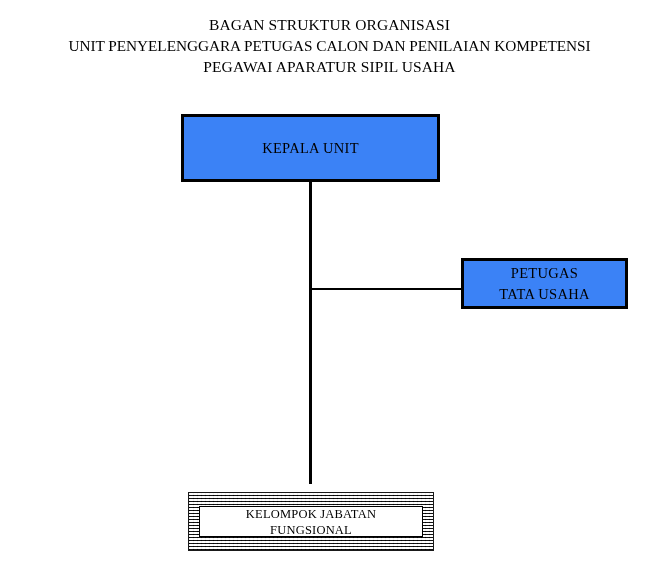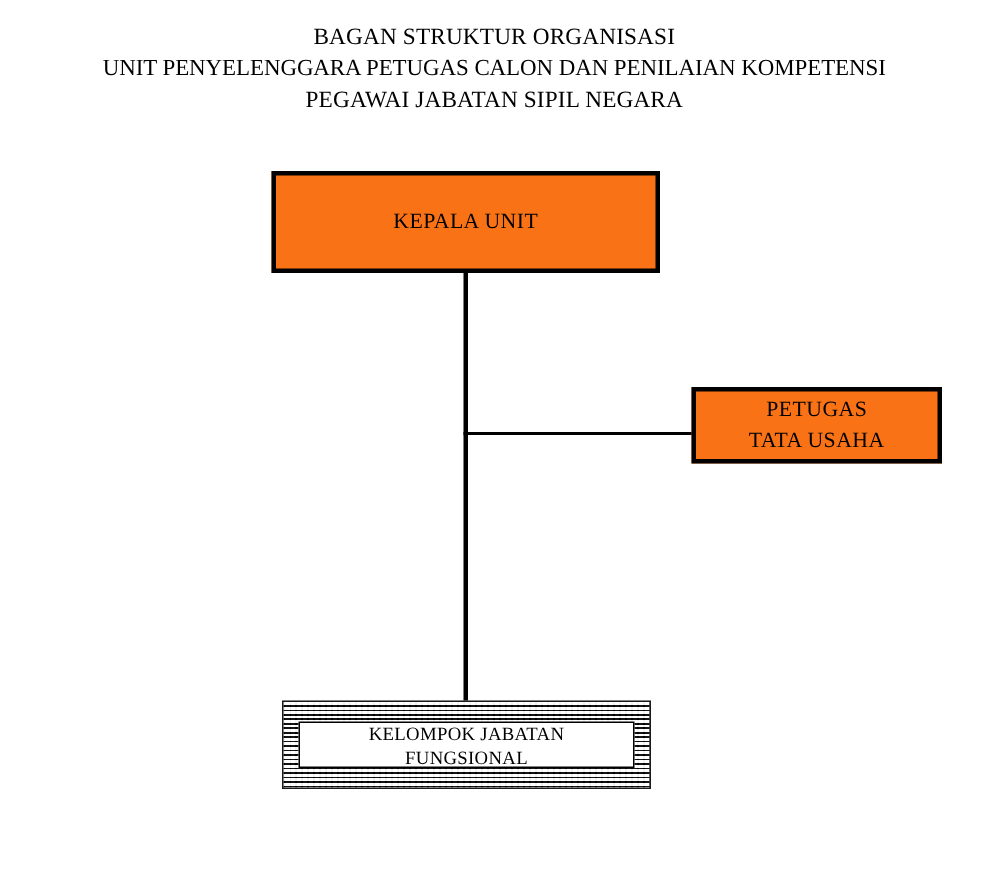--- a/index.html
+++ b/index.html
@@ -39,21 +39,21 @@
   }
   .chart-title .title-line-2 {
     font-size: 15.3px;
     letter-spacing: -0.05px;
   }
 
   
   .node-box {
     position: absolute;
     box-sizing: border-box;
-    background: #f97316;
+    background: #3b82f6;
     border: 3px solid #000000;
     display: flex;
     align-items: center;
     justify-content: center;
     text-align: center;
     z-index: 3;
   }
   .node-label {
     display: block;
     font-size: 14.5px;
@@ -92,21 +92,21 @@
     left: 309px;
     top: 288px;
     width: 153px;
     height: 2px;
   }
 
   
   #node-kelompok-jabatan {
     position: absolute;
     left: 188px;
-    top: 467px;
+    top: 492px;
     width: 246px;
     height: 59px;
     box-sizing: border-box;
     padding: 13px 10px;
     z-index: 4;
     
     background-color: #d8d8d8;
     background-image:
       repeating-linear-gradient(0deg,
         rgba(0,0,0,0.92) 0px, rgba(0,0,0,0.92) 1px,
@@ -134,21 +134,21 @@
   }
 </style>
 </head>
 <body>
 
 <div id="chart-canvas">
 
   <div class="chart-title">
     <span class="title-line title-line-1">BAGAN STRUKTUR ORGANISASI</span>
     <span class="title-line title-line-2">UNIT PENYELENGGARA PETUGAS CALON DAN PENILAIAN KOMPETENSI</span>
-    <span class="title-line title-line-3">PEGAWAI JABATAN SIPIL NEGARA</span>
+    <span class="title-line title-line-3">PEGAWAI APARATUR SIPIL USAHA</span>
   </div>
 
   <div class="connector" id="connector-trunk"></div>
   <div class="connector" id="connector-branch-tata-usaha"></div>
 
   <div class="node-box" id="node-kepala-unit">
     <span class="node-label">KEPALA UNIT</span>
   </div>
 
   <div class="node-box" id="node-petugas-tata-usaha">

